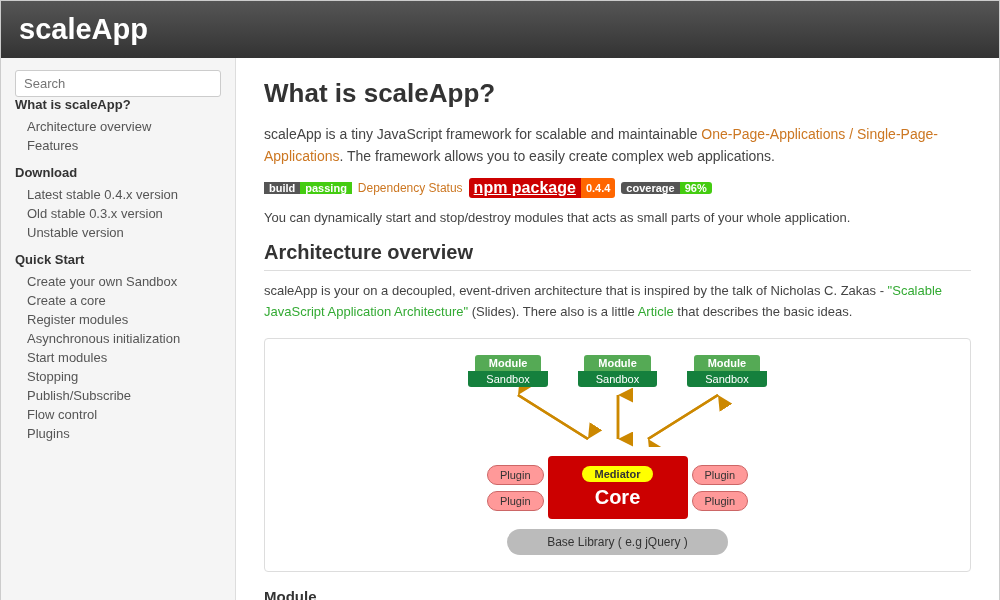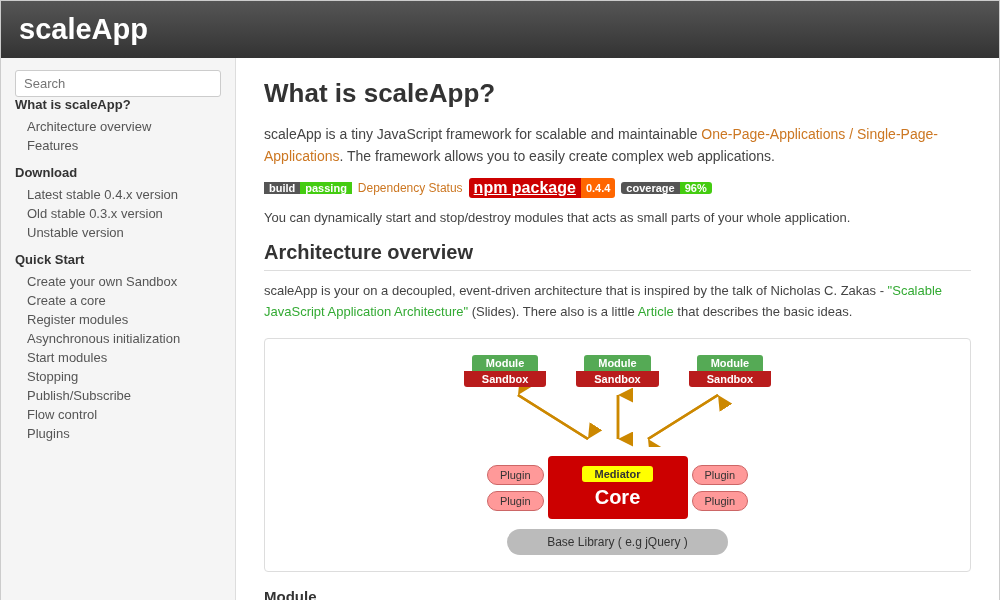--- a/index.html
+++ b/index.html
@@ -213,26 +213,26 @@
     .module-label {
       background: #5a5;
       color: #fff;
       font-size: 11px;
       padding: 2px 14px;
       border-radius: 3px 3px 0 0;
       font-weight: bold;
     }
 
     .sandbox-label {
-      background: #b91c1c;
+      background: #15803d;
       color: #fff;
       font-size: 11px;
       padding: 2px 18px;
       border-radius: 0 0 3px 3px;
-      font-weight: bold;
+      font-weight: normal;
     }
 
     
     .arch-middle-row {
       display: flex;
       align-items: center;
       gap: 4px;
       margin-top: 9px;
     }
 
@@ -260,21 +260,21 @@
       flex-direction: column;
       align-items: center;
       min-width: 140px;
     }
 
     .mediator-inner {
       background: #ff0;
       color: #333;
       font-size: 11px;
       font-weight: bold;
-      border-radius: 3px;
+      border-radius: 8px;
       padding: 2px 13px;
       margin-bottom: 4px;
     }
 
     .core-text {
       color: #fff;
       font-size: 20px;
       font-weight: bold;
     }
 

